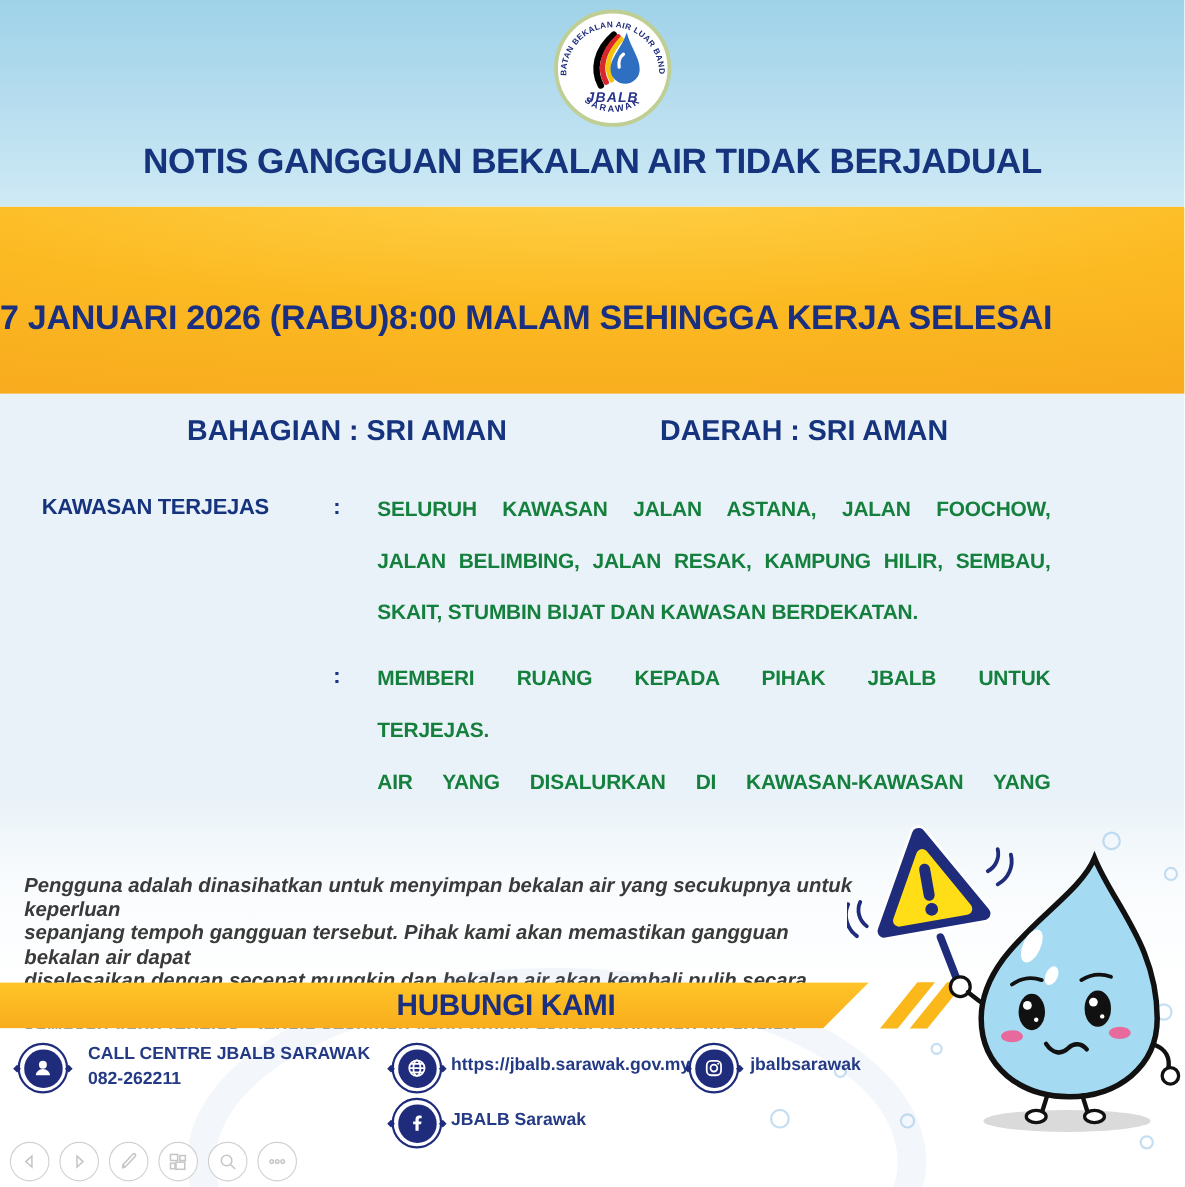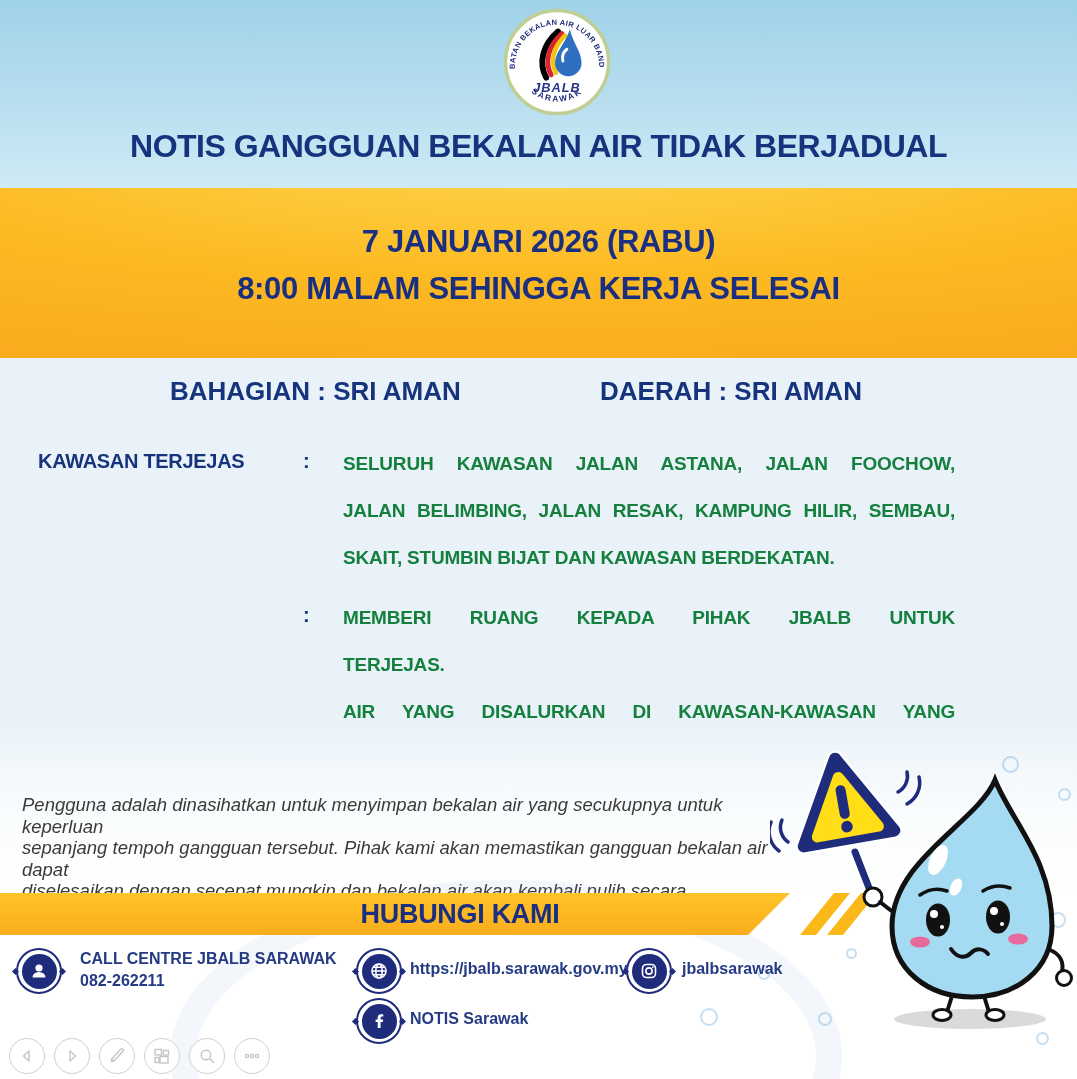--- a/index.html
+++ b/index.html
@@ -9,37 +9,37 @@
   
   .header{position:absolute;left:0;top:0;width:1077px;height:188px;
           background:linear-gradient(180deg,#9fd2e8 0%,#b4dcee 45%,#cfeaf5 100%);}
   .logo{position:absolute;left:503px;top:8px;width:108px;height:108px;}
   .title{position:absolute;left:0;top:128px;width:1077px;text-align:center;
          color:#16337e;font-size:32px;font-weight:bold;letter-spacing:-.5px;}
 
   
   .banner{position:absolute;left:0;top:188px;width:1077px;height:170px;
           background:radial-gradient(140% 160% at 50% -20%,#ffd44d 0%,#fcba22 45%,#f6a41c 100%);
-          display:flex;flex-direction:column;align-items:center;padding-top:30px;box-sizing:border-box;}
+          display:flex;flex-direction:row;align-items:center;padding-top:30px;box-sizing:border-box;}
   .banner div{color:#1a2f80;font-size:31px;font-weight:bold;line-height:47px;letter-spacing:-.3px;}
 
   
   .body{position:absolute;left:0;top:358px;width:1077px;height:535px;
         background:linear-gradient(180deg,#e9f2f8 0%,#e9f2f8 68%,#f8fbfd 82%,#ffffff 100%);}
   .region{position:absolute;top:376px;color:#16337e;font-size:26px;font-weight:bold;}
   .bahagian{left:170px;} .daerah{left:600px;}
   .seclabel{position:absolute;left:38px;color:#16337e;font-size:20px;font-weight:bold;letter-spacing:-.3px;}
   .seccolon{position:absolute;left:303px;color:#16337e;font-size:20px;font-weight:bold;}
   .vcol{position:absolute;left:343px;width:612px;color:#15803d;font-size:19px;font-weight:bold;letter-spacing:-.2px;}
   .vline{line-height:47px;height:47px;text-align:justify;text-align-last:justify;white-space:normal;}
   .vline.last{text-align-last:left;}
   .k-label{top:450px;} .k-colon{top:450px;} .k-val{top:440px;}
   .h-label{top:604px;} .h-colon{top:604px;} .h-val{top:594px;}
   .disclaimer{position:absolute;left:22px;top:794px;width:756px;color:#3a3a3a;
-              font-style:italic;font-size:18.5px;line-height:21.5px;font-weight:normal;}
+              font-style:italic;font-size:18.5px;line-height:21.5px;font-weight:bold;}
 
   
   .contactbar{position:absolute;left:0;top:893px;width:790px;height:42px;z-index:4;
               background:linear-gradient(180deg,#ffc428 0%,#f9ad1d 100%);
               clip-path:polygon(0 0,790px 0,748px 42px,0 42px);
               display:flex;align-items:center;justify-content:center;padding-left:90px;box-sizing:border-box;}
   .contactbar span{color:#1a2f80;font-size:27px;font-weight:bold;letter-spacing:-.3px;margin-left:40px;}
   .stripe{position:absolute;top:893px;height:42px;width:16px;background:#fbb81a;z-index:4;
           transform:skewX(-39deg);transform-origin:0 100%;}
   .stripe.s1{left:800px;} .stripe.s2{left:827px;}
@@ -182,21 +182,21 @@
   </div>
   <div class="ctext" style="left:682px;top:960px;">jbalbsarawak</div>
 
   <div class="cicon" style="left:356px;top:998px;">
     <div class="cdisc">
       <svg width="22" height="22" viewBox="0 0 22 22">
         <path d="M12.6,18 v-6 h2.2 l0.4,-2.4 h-2.6 v-1.6 c0,-0.8 0.4,-1.4 1.5,-1.4 h1.2 V4.4 c-0.5,-0.1-1.3,-0.2-2.2,-0.2 c-2.1,0-3.4,1.2-3.4,3.4 v2 H7.6 V12 h2.1 v6 z" fill="#ffffff"></path>
       </svg>
     </div>
   </div>
-  <div class="ctext" style="left:410px;top:1010px;">NOTIS Sarawak</div>
+  <div class="ctext" style="left:410px;top:1010px;">JBALB Sarawak</div>
 
   <svg class="mascot" viewBox="0 0 307 340">
     <ellipse cx="200" cy="289" rx="76" ry="10" fill="#dadada"></ellipse>
 
     <g stroke="#1f2c7c" stroke-width="3.5" fill="none" stroke-linecap="round">
       <path d="M18,112 a18,18 0 0 1 -6,-22"></path>
       <path d="M9,121 a24,24 0 0 1 -8,-29"></path>
       <path d="M128,62 a18,18 0 0 0 9,-20"></path>
       <path d="M137,74 a24,24 0 0 0 12,-27"></path>
     </g>

